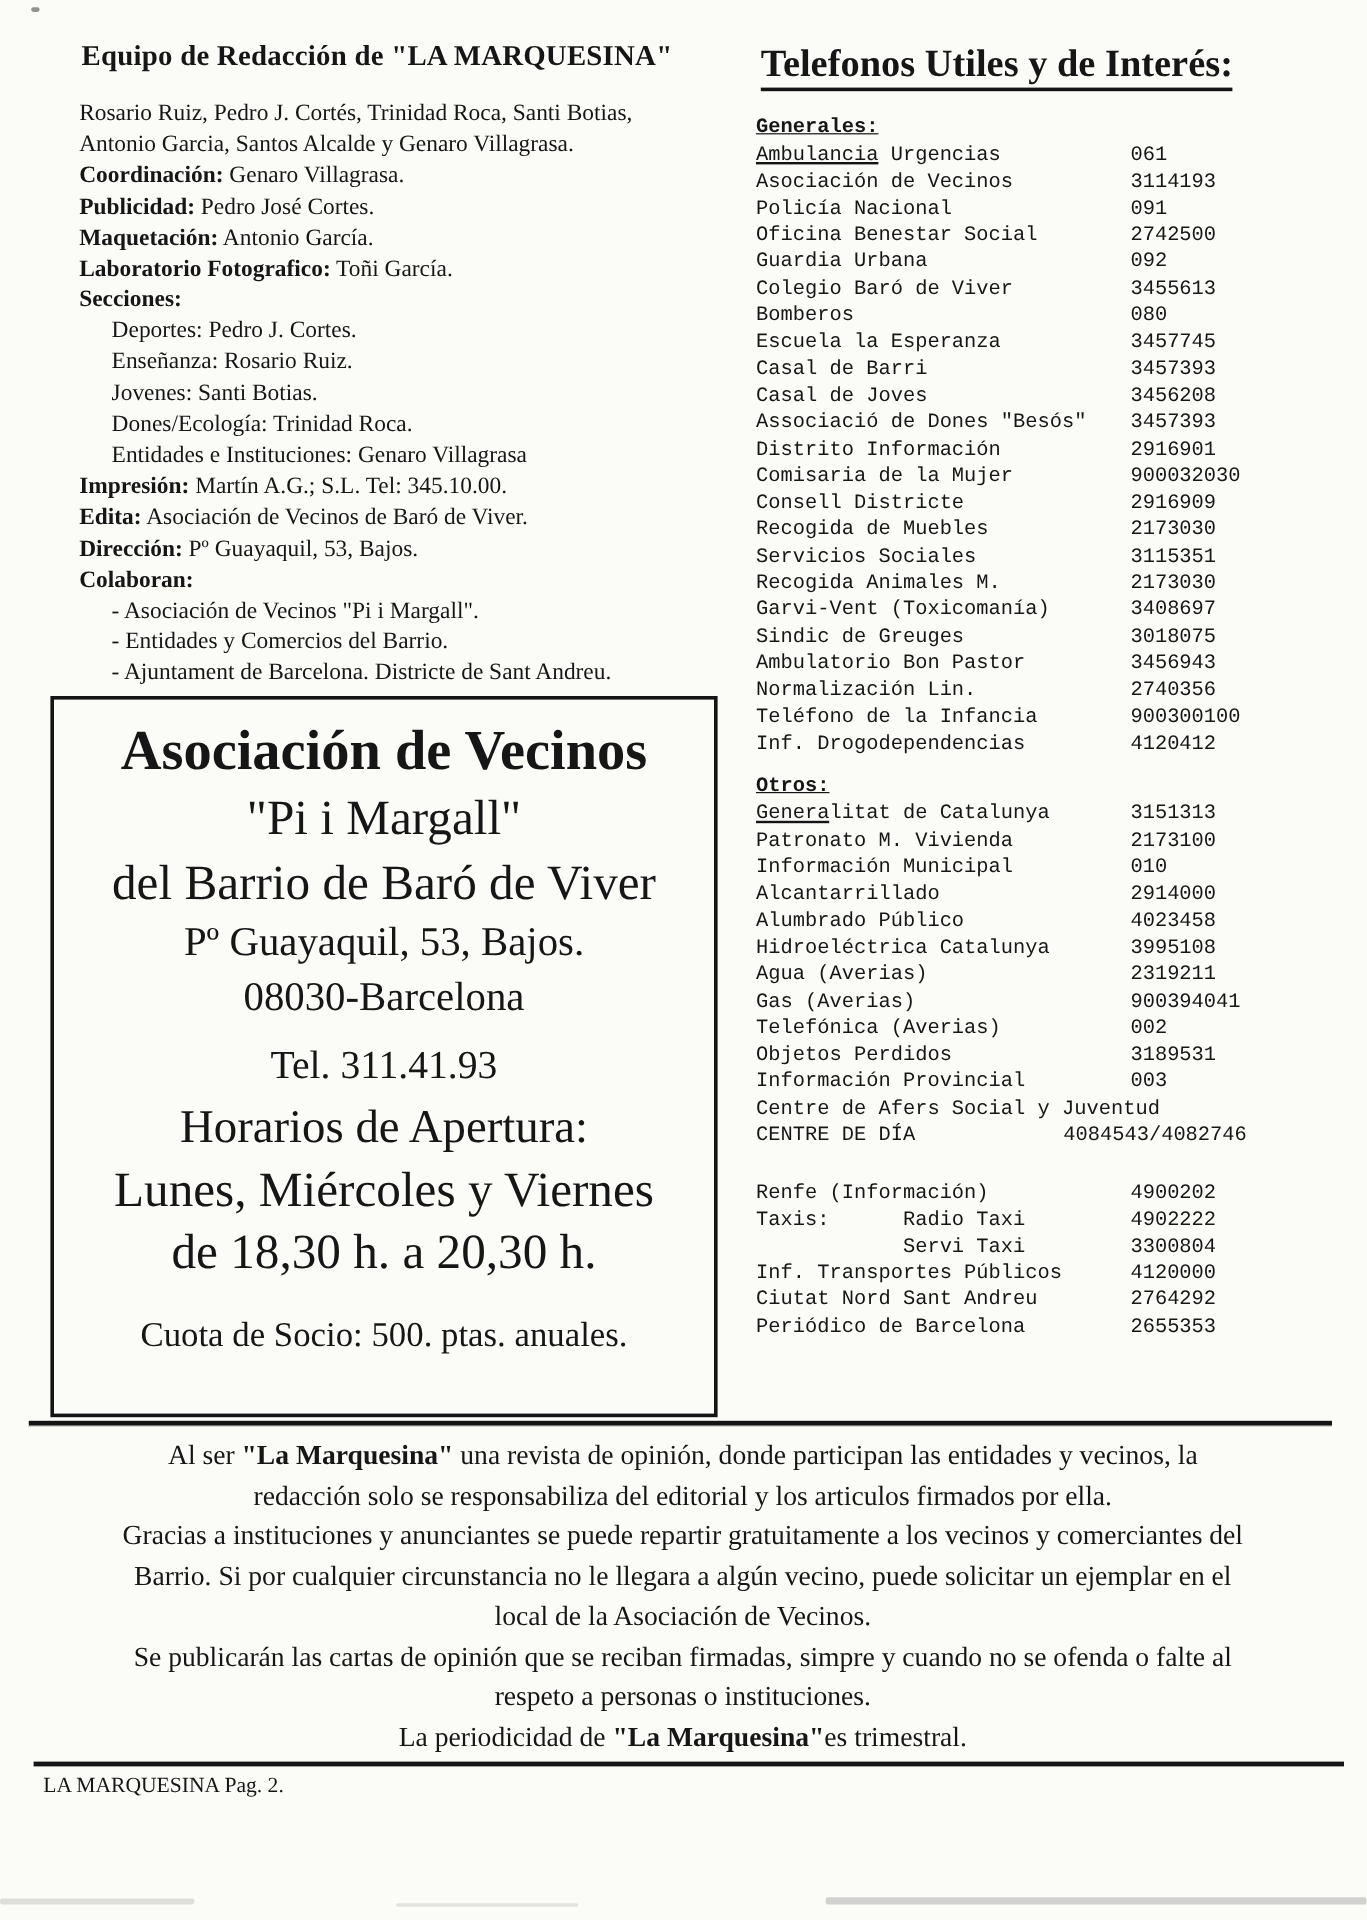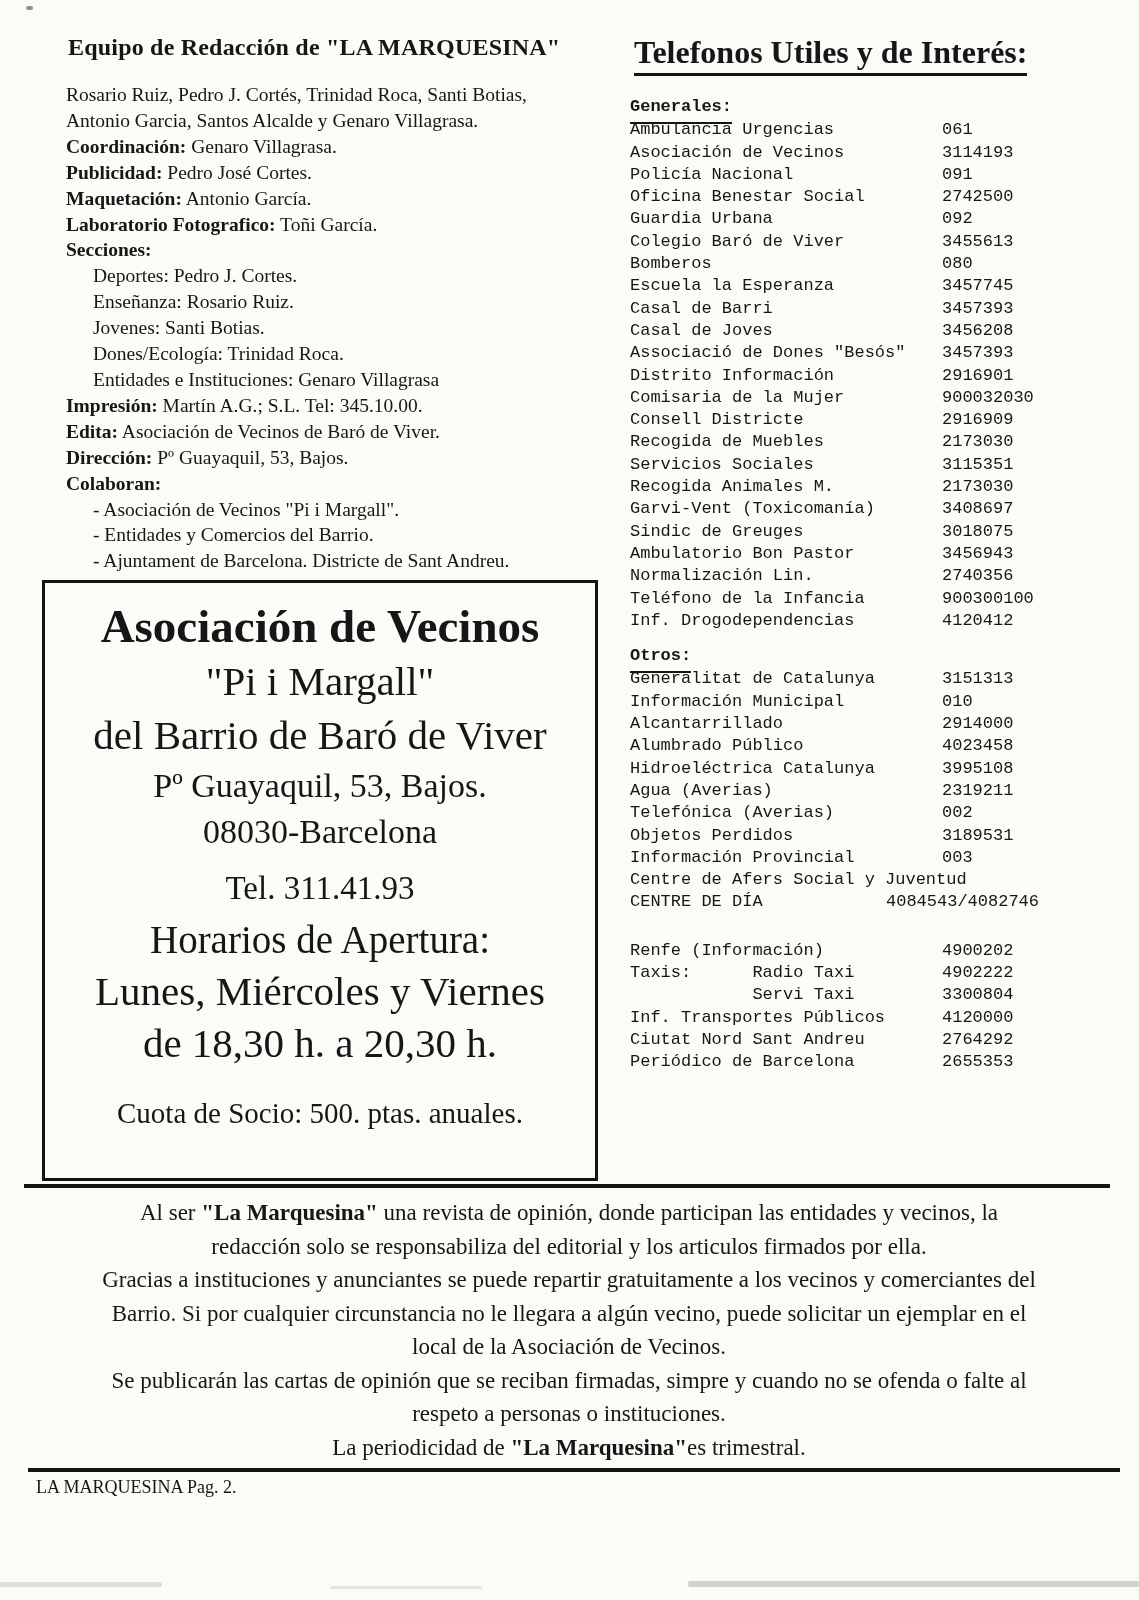--- a/index.html
+++ b/index.html
@@ -43,21 +43,21 @@
   .phones-title{font-size:32px;font-weight:bold;margin:0 0 0 4px;white-space:nowrap;}
   .phones-title .tunder{border-bottom:3px solid #141414;padding-bottom:3px;}
   .phone-section{margin-top:13px;}
   .phone-section:first-child{margin-top:25px;}
   .phone-section:last-child{margin-top:26px;}
   .phone-heading{
     font-family:"Liberation Mono", monospace;
     font-size:17px;font-weight:bold;line-height:22.3px;margin-bottom:1px;
     white-space:pre;
   }
-  .phone-heading span{border-bottom:2px solid #141414;padding-bottom:6px;}
+  .phone-heading span{border-bottom:2px solid #141414;padding-bottom:19px;text-decoration:underline;}
   .phone-row{
     font-family:"Liberation Mono", monospace;
     font-size:17px;line-height:22.3px;display:flex;white-space:pre;align-items:flex-end;
   }
   .pname{display:inline-block;width:312px;white-space:pre;flex:none;}
   .phone-row.narrow .pname{width:256px;}
   .pnum{white-space:pre;}
 
   
   .rule{position:absolute;background:#151515;}
@@ -148,25 +148,27 @@
           <div class="phone-row"><span class="pname">Garvi-Vent (Toxicomanía)</span><span class="pnum">3408697</span></div>
           <div class="phone-row"><span class="pname">Sindic de Greuges</span><span class="pnum">3018075</span></div>
           <div class="phone-row"><span class="pname">Ambulatorio Bon Pastor</span><span class="pnum">3456943</span></div>
           <div class="phone-row"><span class="pname">Normalización Lin.</span><span class="pnum">2740356</span></div>
           <div class="phone-row"><span class="pname">Teléfono de la Infancia</span><span class="pnum">900300100</span></div>
           <div class="phone-row"><span class="pname">Inf. Drogodependencias</span><span class="pnum">4120412</span></div>
         </div>
         <div class="phone-section">
           <div class="phone-heading"><span>Otros:</span></div>
           <div class="phone-row"><span class="pname">Generalitat de Catalunya</span><span class="pnum">3151313</span></div>
+          <div class="phone-row"><span class="pname">Patronato M. Vivienda</span><span class="pnum">2173100</span></div>
           <div class="phone-row"><span class="pname">Información Municipal</span><span class="pnum">010</span></div>
           <div class="phone-row"><span class="pname">Alcantarrillado</span><span class="pnum">2914000</span></div>
           <div class="phone-row"><span class="pname">Alumbrado Público</span><span class="pnum">4023458</span></div>
           <div class="phone-row"><span class="pname">Hidroeléctrica Catalunya</span><span class="pnum">3995108</span></div>
           <div class="phone-row"><span class="pname">Agua (Averias)</span><span class="pnum">2319211</span></div>
+          <div class="phone-row"><span class="pname">Gas (Averias)</span><span class="pnum">900394041</span></div>
           <div class="phone-row"><span class="pname">Telefónica (Averias)</span><span class="pnum">002</span></div>
           <div class="phone-row"><span class="pname">Objetos Perdidos</span><span class="pnum">3189531</span></div>
           <div class="phone-row"><span class="pname">Información Provincial</span><span class="pnum">003</span></div>
           <div class="phone-row"><span class="pname">Centre de Afers Social y Juventud</span><span class="pnum"></span></div>
           <div class="phone-row narrow"><span class="pname">CENTRE DE DÍA</span><span class="pnum">4084543/4082746</span></div>
         </div>
         <div class="phone-section">
           <div class="phone-row"><span class="pname">Renfe (Información)</span><span class="pnum">4900202</span></div>
           <div class="phone-row"><span class="pname">Taxis:      Radio Taxi</span><span class="pnum">4902222</span></div>
           <div class="phone-row"><span class="pname">            Servi Taxi</span><span class="pnum">3300804</span></div>

